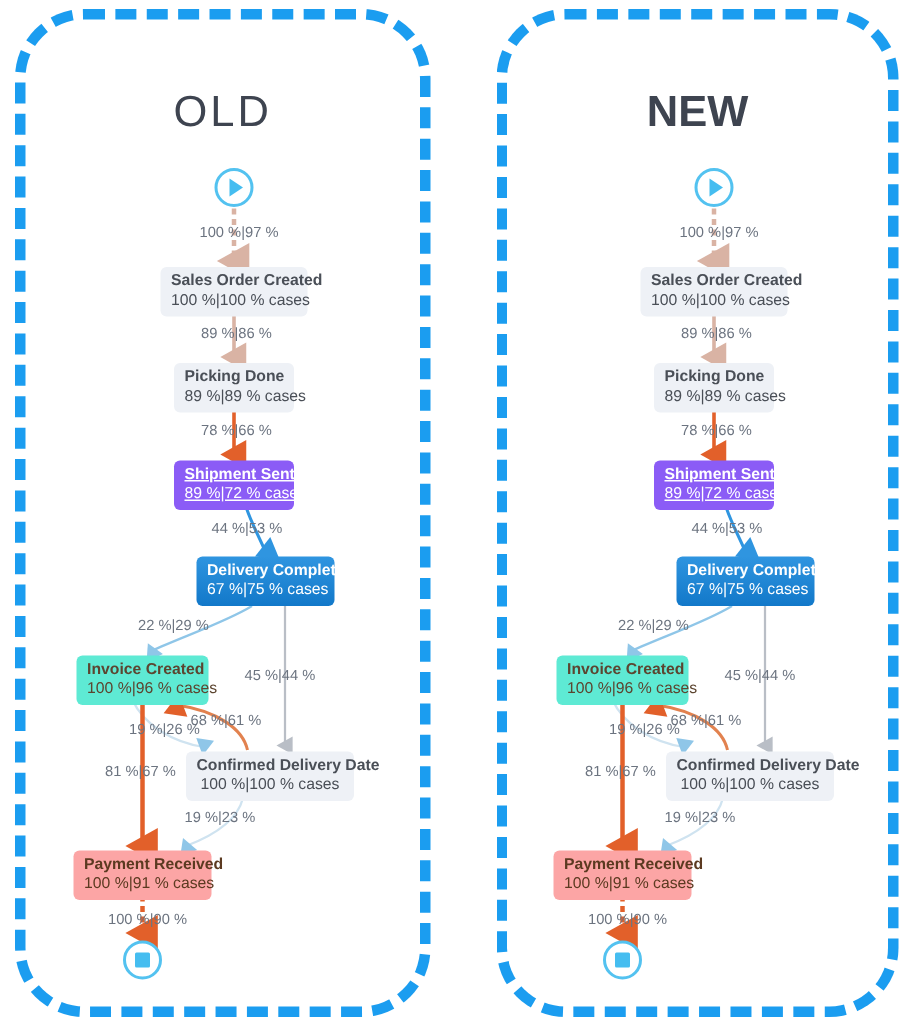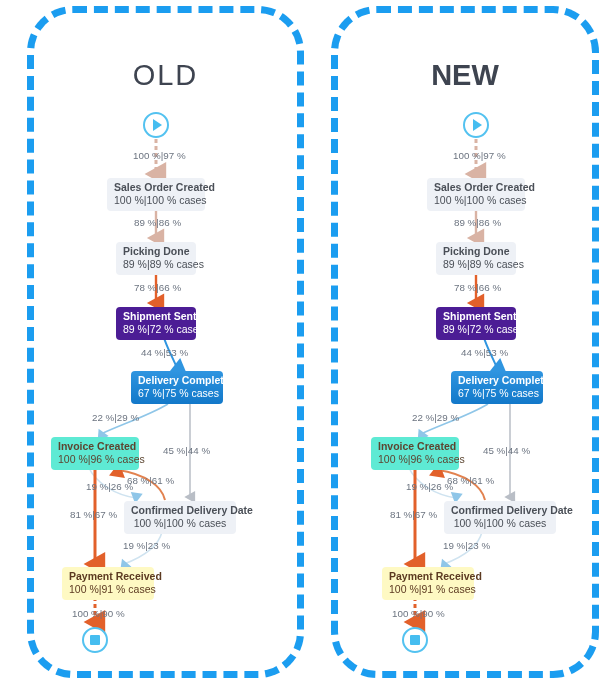--- a/index.html
+++ b/index.html
@@ -21,21 +21,21 @@
   }
   .panel {
     position: absolute;
     top: 6px;
     height: 672px;
     border: 7px dashed #1b9df0;
     border-radius: 46px;
     box-sizing: border-box;
     background: #ffffff;
   }
-  .panel-old { left: 27px; width: 277px; text-decoration: underline; }
+  .panel-old { left: 10px; width: 277px; text-decoration: underline; }
   .panel-new { left: 331px; width: 268px; }
 
   .panel-title {
     position: absolute;
     top: 46px;
     width: 100%;
     text-align: center;
     font-size: 29px;
     color: #3e4450;
     letter-spacing: 1px;
@@ -76,35 +76,35 @@
     display: block;
   }
   .node.align-center { text-align: left; }
   .node.align-right  { text-align: center; }
 
   .node.tone-pale {
     background: #eef1f6;
     color: #4a4f57;
   }
   .node.tone-strong-orange {
-    background: #4c1d95;
+    background: #8b5cf6;
     color: #ffffff;
+    text-decoration: underline;
   }
   .node.tone-strong-blue {
     background: linear-gradient(#2f95e0, #1278c9);
     color: #ffffff;
   }
   .node.tone-light-orange {
     background: #5eead4;
     color: #5c4530;
   }
   .node.tone-mid-orange {
-    background: #fef9c3;
+    background: #fca5a5;
     color: #5c3a21;
-    margin-left: 13px;
   }
 
   .edge-label {
     position: absolute;
     font-size: 9.8px;
     color: #6c7480;
     white-space: nowrap;
     line-height: 12px;
   }
 

